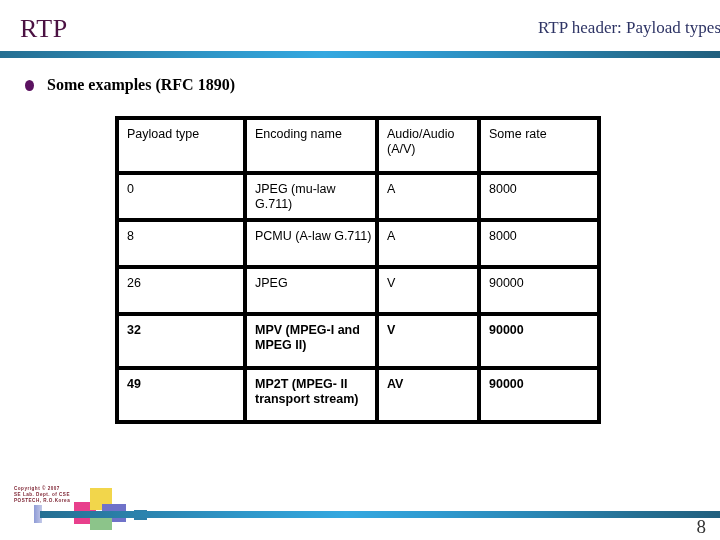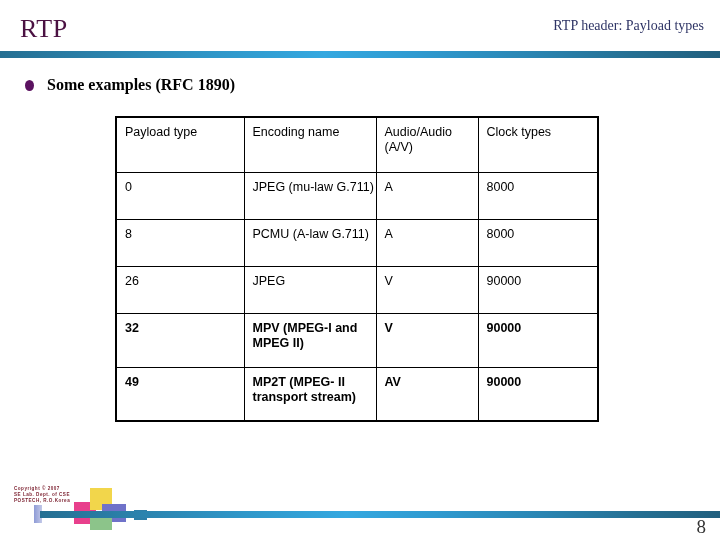--- a/index.html
+++ b/index.html
@@ -25,23 +25,23 @@
     position: absolute;
     left: 20px; top: 14px;
     font-family: "Liberation Serif", serif;
     font-size: 26px;
     color: #4b1142;
     letter-spacing: 0.5px;
     white-space: nowrap;
   }
   #title-right {
     position: absolute;
-    right: 32px; top: 18px;
-    font-family: "Liberation Serif", serif;
-    font-size: 14px;
+    right: 15px; top: 18px;
+    font-family: "Liberation Serif", serif;
+    font-size: 17px;
     color: #2e3465;
     white-space: nowrap;
   }
   .rule-bar {
     position: absolute;
     left: 0;
     width: 720px;
     height: 7px;
     background: linear-gradient(to right,
         #256f92 0%,
@@ -83,21 +83,21 @@
   #payload-table {
     position: absolute;
     left: 115px;
     top: 116px;
     width: 482px;
     border-collapse: collapse;
     table-layout: fixed;
     border: 2px solid #000000;
   }
   #payload-table td {
-    border: 1px solid #000000;
+    border: 4px solid #000000;
     vertical-align: top;
     padding: 7px 0 0 8px;
     font-family: "Liberation Sans", sans-serif;
     font-size: 12.5px;
     color: #000000;
     line-height: 15px;
     height: 47px;
     box-sizing: border-box;
   }
   #payload-table tr.header-row td { height: 55px; }
@@ -178,21 +178,21 @@
     <col class="c1">
       <col class="c2">
       <col class="c3">
       <col class="c4">
   </colgroup>
   <tbody>
     <tr class="header-row">
       <td>Payload type</td>
       <td>Encoding name</td>
       <td>Audio/Audio (A/V)</td>
-      <td>Clock types</td>
+      <td>Some rate</td>
     </tr>
     <tr>
       <td>0</td>
       <td>JPEG (mu-law G.711)</td>
       <td>A</td>
       <td>8000</td>
     </tr>
     <tr>
       <td>8</td>
       <td>PCMU (A-law G.711)</td>

